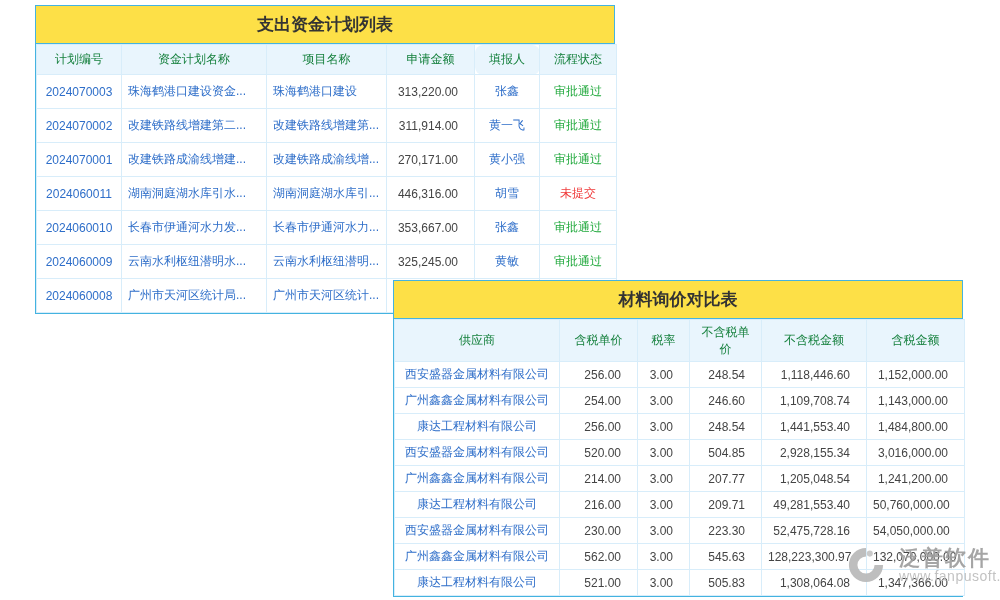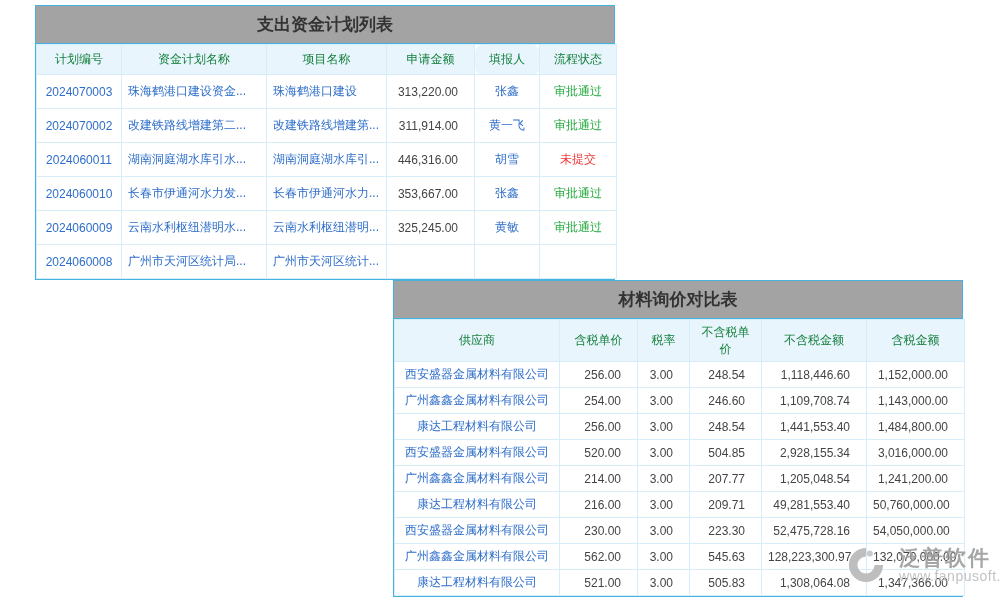--- a/index.html
+++ b/index.html
@@ -2,21 +2,21 @@
 <html><head>
 <meta charset="utf-8">
 <style>
   * { box-sizing: border-box; margin: 0; padding: 0; }
   html,body { background:#fff; }
   body { font-family: "Liberation Sans", "DejaVu Sans", sans-serif; }
   .stage { position: relative; width: 1000px; height: 600px; background:#fff; overflow: hidden; }
 
   .panel { position: absolute; background:#fff; border:1px solid #44b3e0; }
   .panel-title { height:38px; line-height:38px; text-align:center; font-size:17px;
-                 font-weight:bold; color:#333; background:#a3a3a3; border-bottom:1px solid #44b3e0; }
+                 font-weight:bold; color:#333; background:#fde047; border-bottom:1px solid #44b3e0; }
 
   table { width:100%; border-collapse:collapse; table-layout:fixed; font-size:12px; }
   thead th { background:#e9f5fd; color:#15803d; font-weight:normal; border:1px solid #d8edfa;
              padding:0 10px; white-space:normal; line-height:1.35; }
   tbody td { border:1px solid #d8edfa; color:#444; background:#fff;
              overflow:hidden; white-space:nowrap; padding:0 6px; }
 
   
   #plan-panel { left:35px; top:5px; width:580px; z-index:1; }
   #plan-table thead th { height:30px; }
@@ -82,20 +82,28 @@
           </tr>
           <tr>
             <td class="link ac">2024070002</td>
             <td class="link al">改建铁路线增建第二...</td>
             <td class="link al">改建铁路线增建第...</td>
             <td class="num">311,914.00</td>
             <td class="link ac">黄一飞</td>
             <td class="status" style="color: rgb(30, 168, 58);">审批通过</td>
           </tr>
           <tr>
+            <td class="link ac">2024070001</td>
+            <td class="link al">改建铁路成渝线增建...</td>
+            <td class="link al">改建铁路成渝线增...</td>
+            <td class="num">270,171.00</td>
+            <td class="link ac">黄小强</td>
+            <td class="status" style="color: rgb(30, 168, 58);">审批通过</td>
+          </tr>
+          <tr>
             <td class="link ac">2024060011</td>
             <td class="link al">湖南洞庭湖水库引水...</td>
             <td class="link al">湖南洞庭湖水库引...</td>
             <td class="num">446,316.00</td>
             <td class="link ac">胡雪</td>
             <td class="status" style="color: rgb(240, 59, 59);">未提交</td>
           </tr>
           <tr>
             <td class="link ac">2024060010</td>
             <td class="link al">长春市伊通河水力发...</td>

